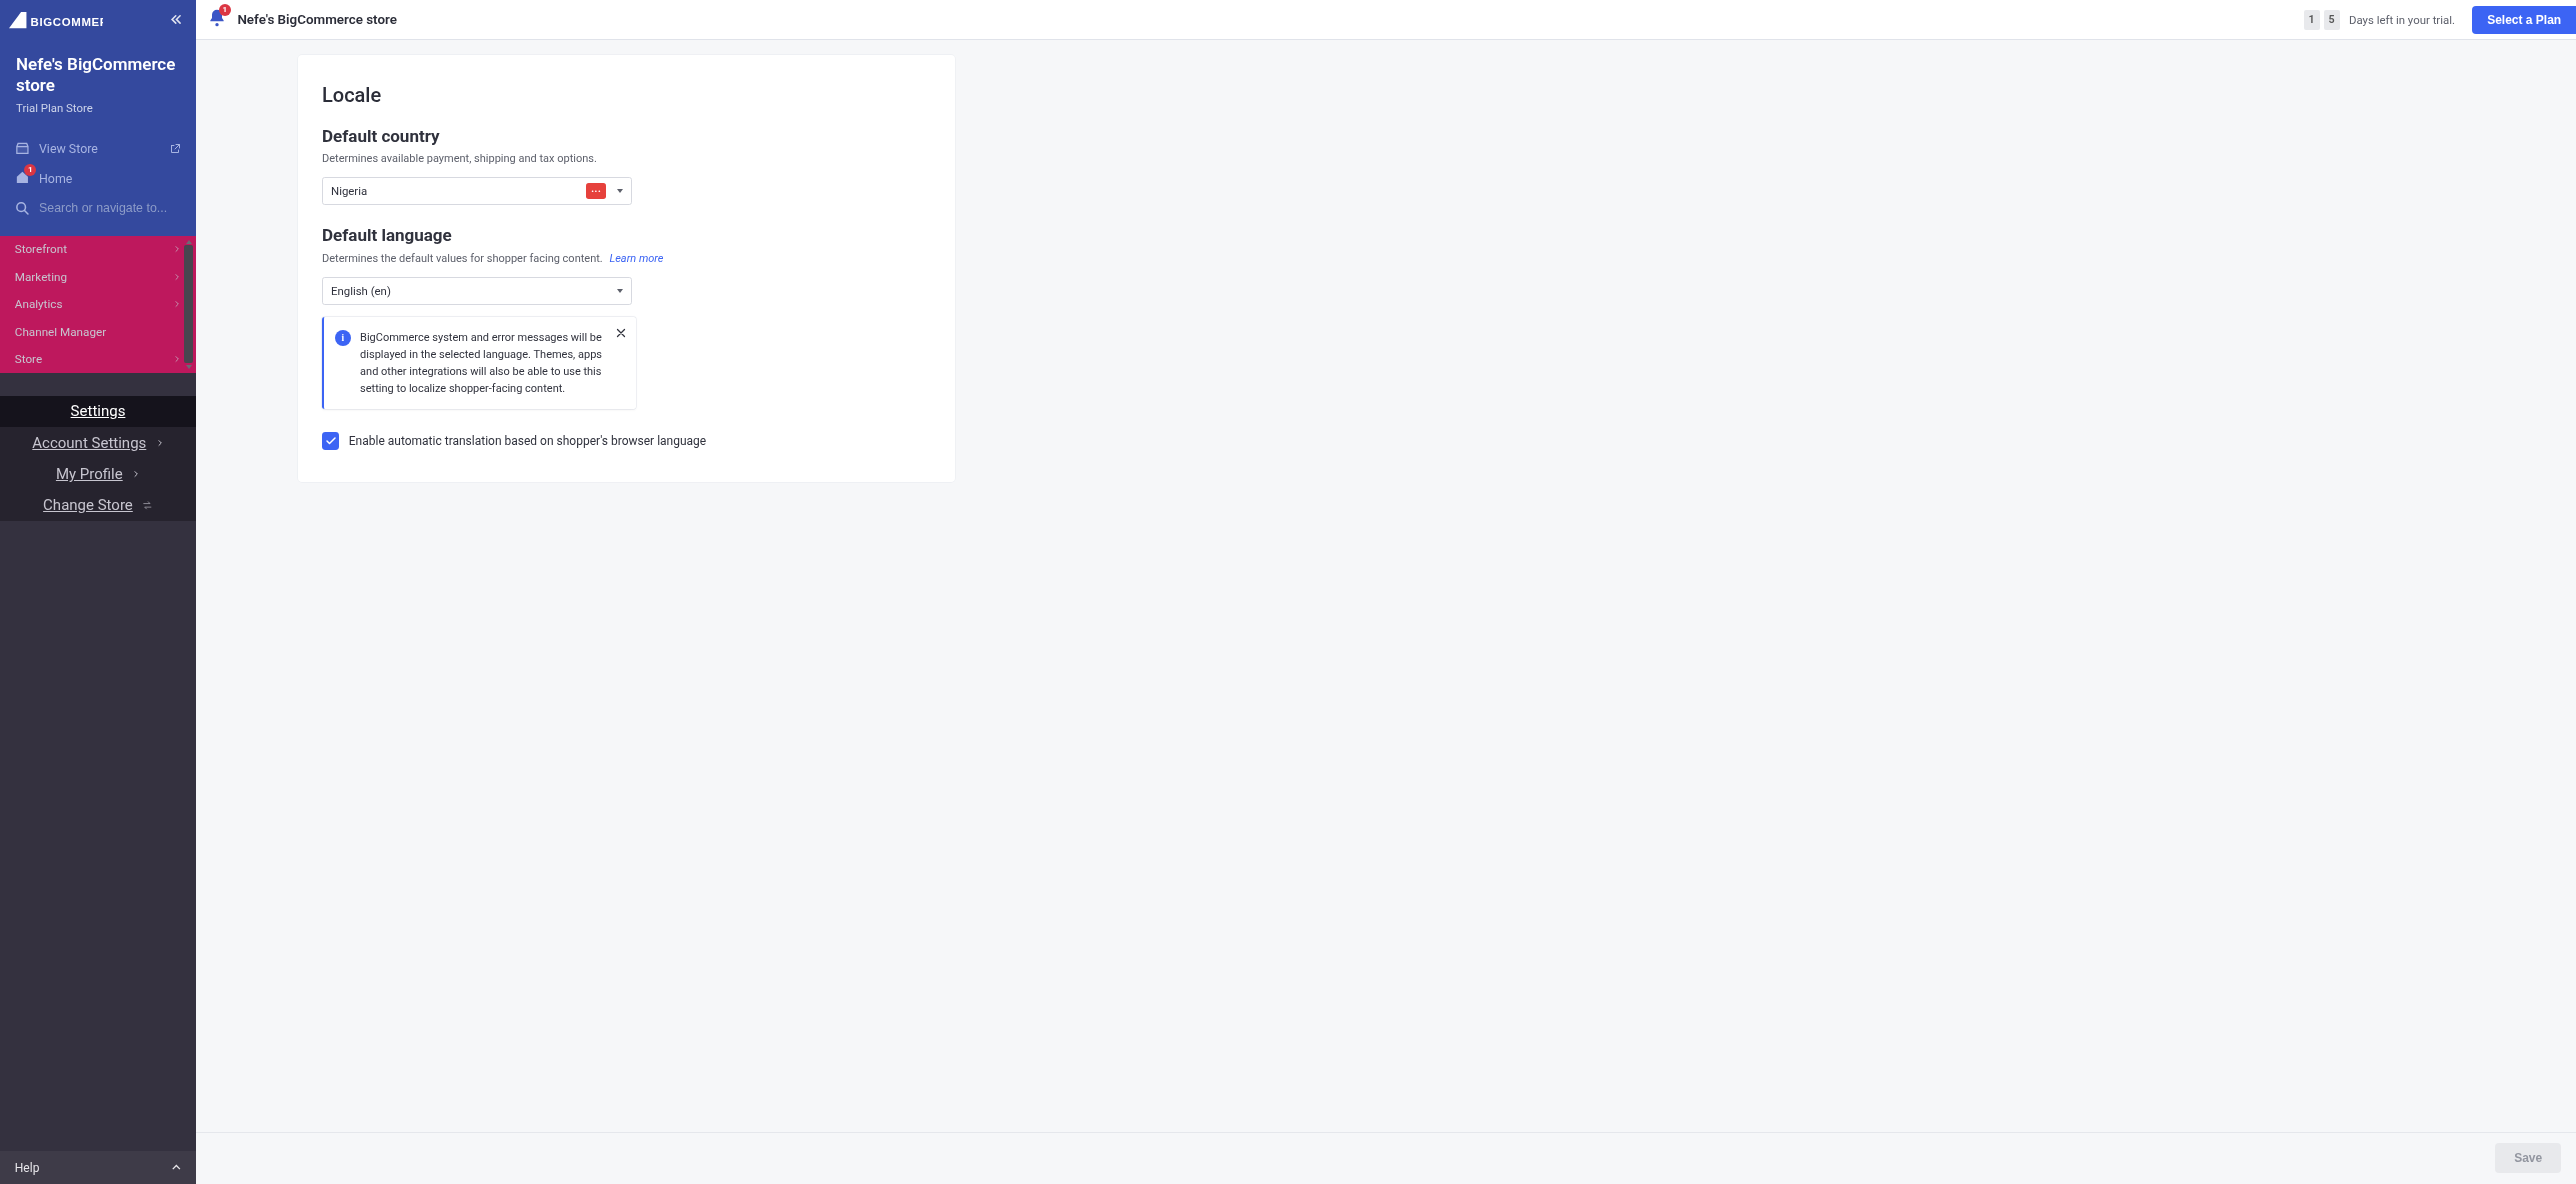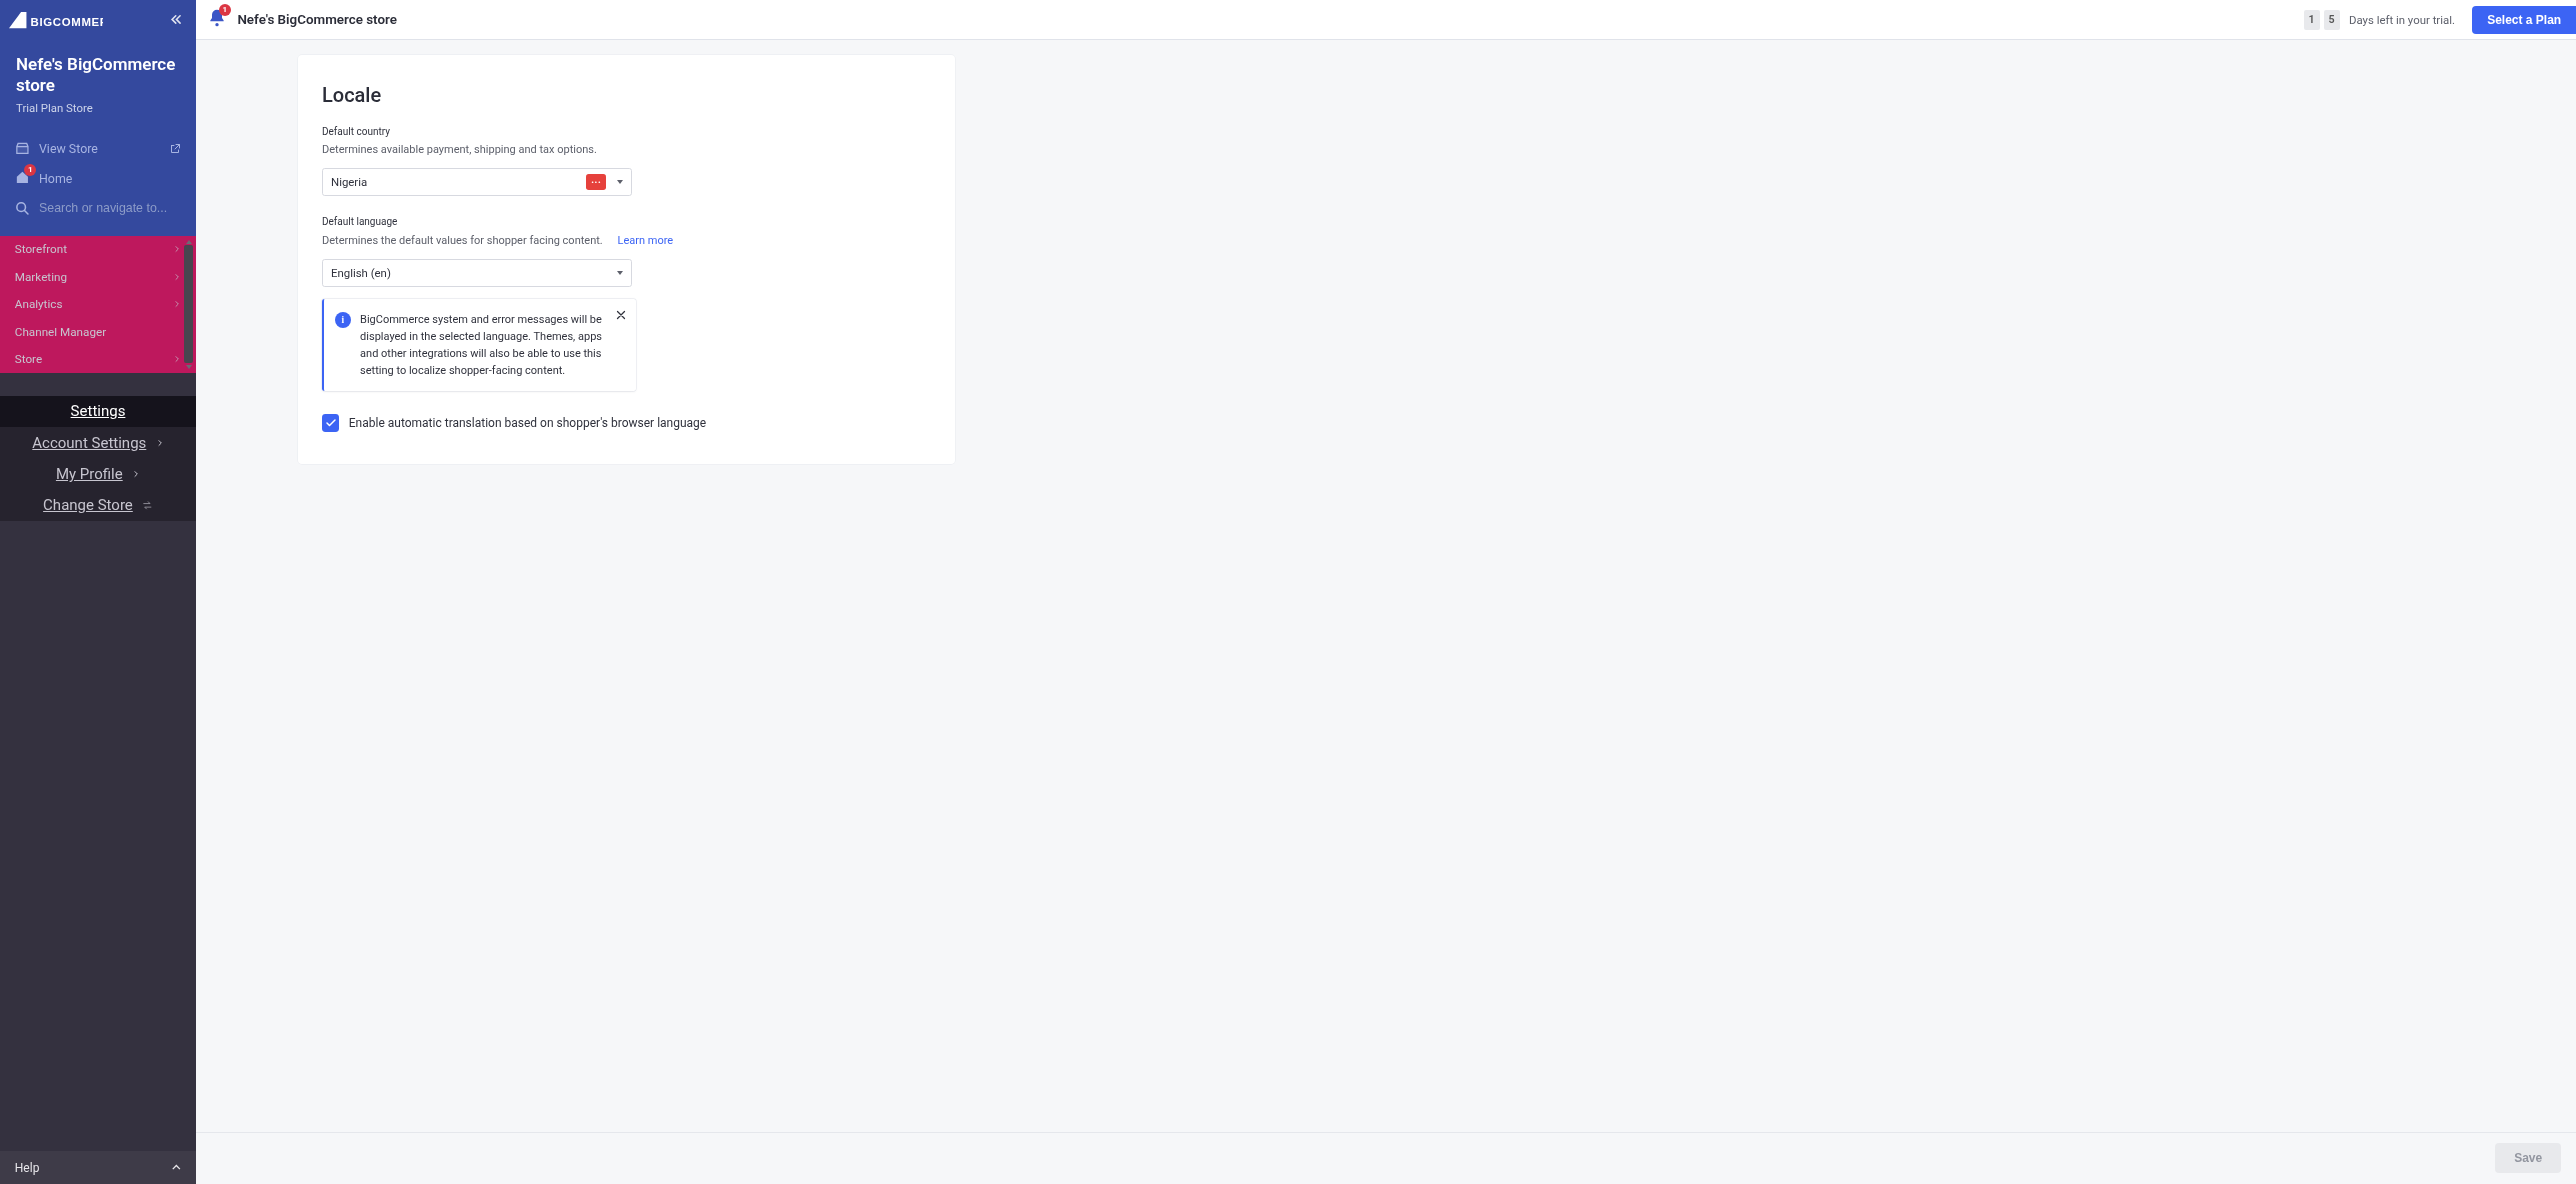--- a/index.html
+++ b/index.html
@@ -98,23 +98,23 @@
     background:#3c64f4; color:#fff; border:none; padding:9.4px 14.8px; font-size:12px;
     font-weight:600; border-radius:4px 0 0 4px; cursor:pointer; height:28px; display:flex; align-items:center;
   }
 
   .content-wrap{ flex:1; padding:14.8px 0; overflow:auto; }
   .card{
     background:#fff; width:657px; max-width:calc(100% - 201px); margin:0 0 0 102px;
     border-radius:4px; box-shadow:0 0 0 0.7px #eceef2; padding:28px 24px 32px;
   }
   .card h1{ font-size:20px; font-weight:500; color:#2b2d38; margin-bottom:19px;}
-  .field-label{ font-weight:400; font-size:10px; color:#30323d; }
+  .field-label{ font-weight:700; font-size:17px; color:#30323d; }
   .field-help{ color:#5d606b; font-size:11px; margin:6.7px 0 12px; }
-  .field-help a{ color:#3c64f4; text-decoration:none; margin-left:12px;}
+  .field-help a{ color:#3c64f4; text-decoration:none; margin-left:4px;font-style:italic;}
   .select{
     width:310px; height:28px; border:0.7px solid #d7d9e0; border-radius:2.7px;
     display:flex; align-items:center; justify-content:space-between; padding:0 8px;
     font-size:11.4px; color:#30323d; cursor:pointer; position:relative;
   }
   .select .right{ display:flex; align-items:center; gap:10.7px;}
   .pw-badge{
     width:20px;height:16px;background:#e6413c;border-radius:2.7px; display:flex;align-items:center;justify-content:center;
   }
   .pw-badge span{ color:#fff; font-size:8px; letter-spacing:0.7px;}

